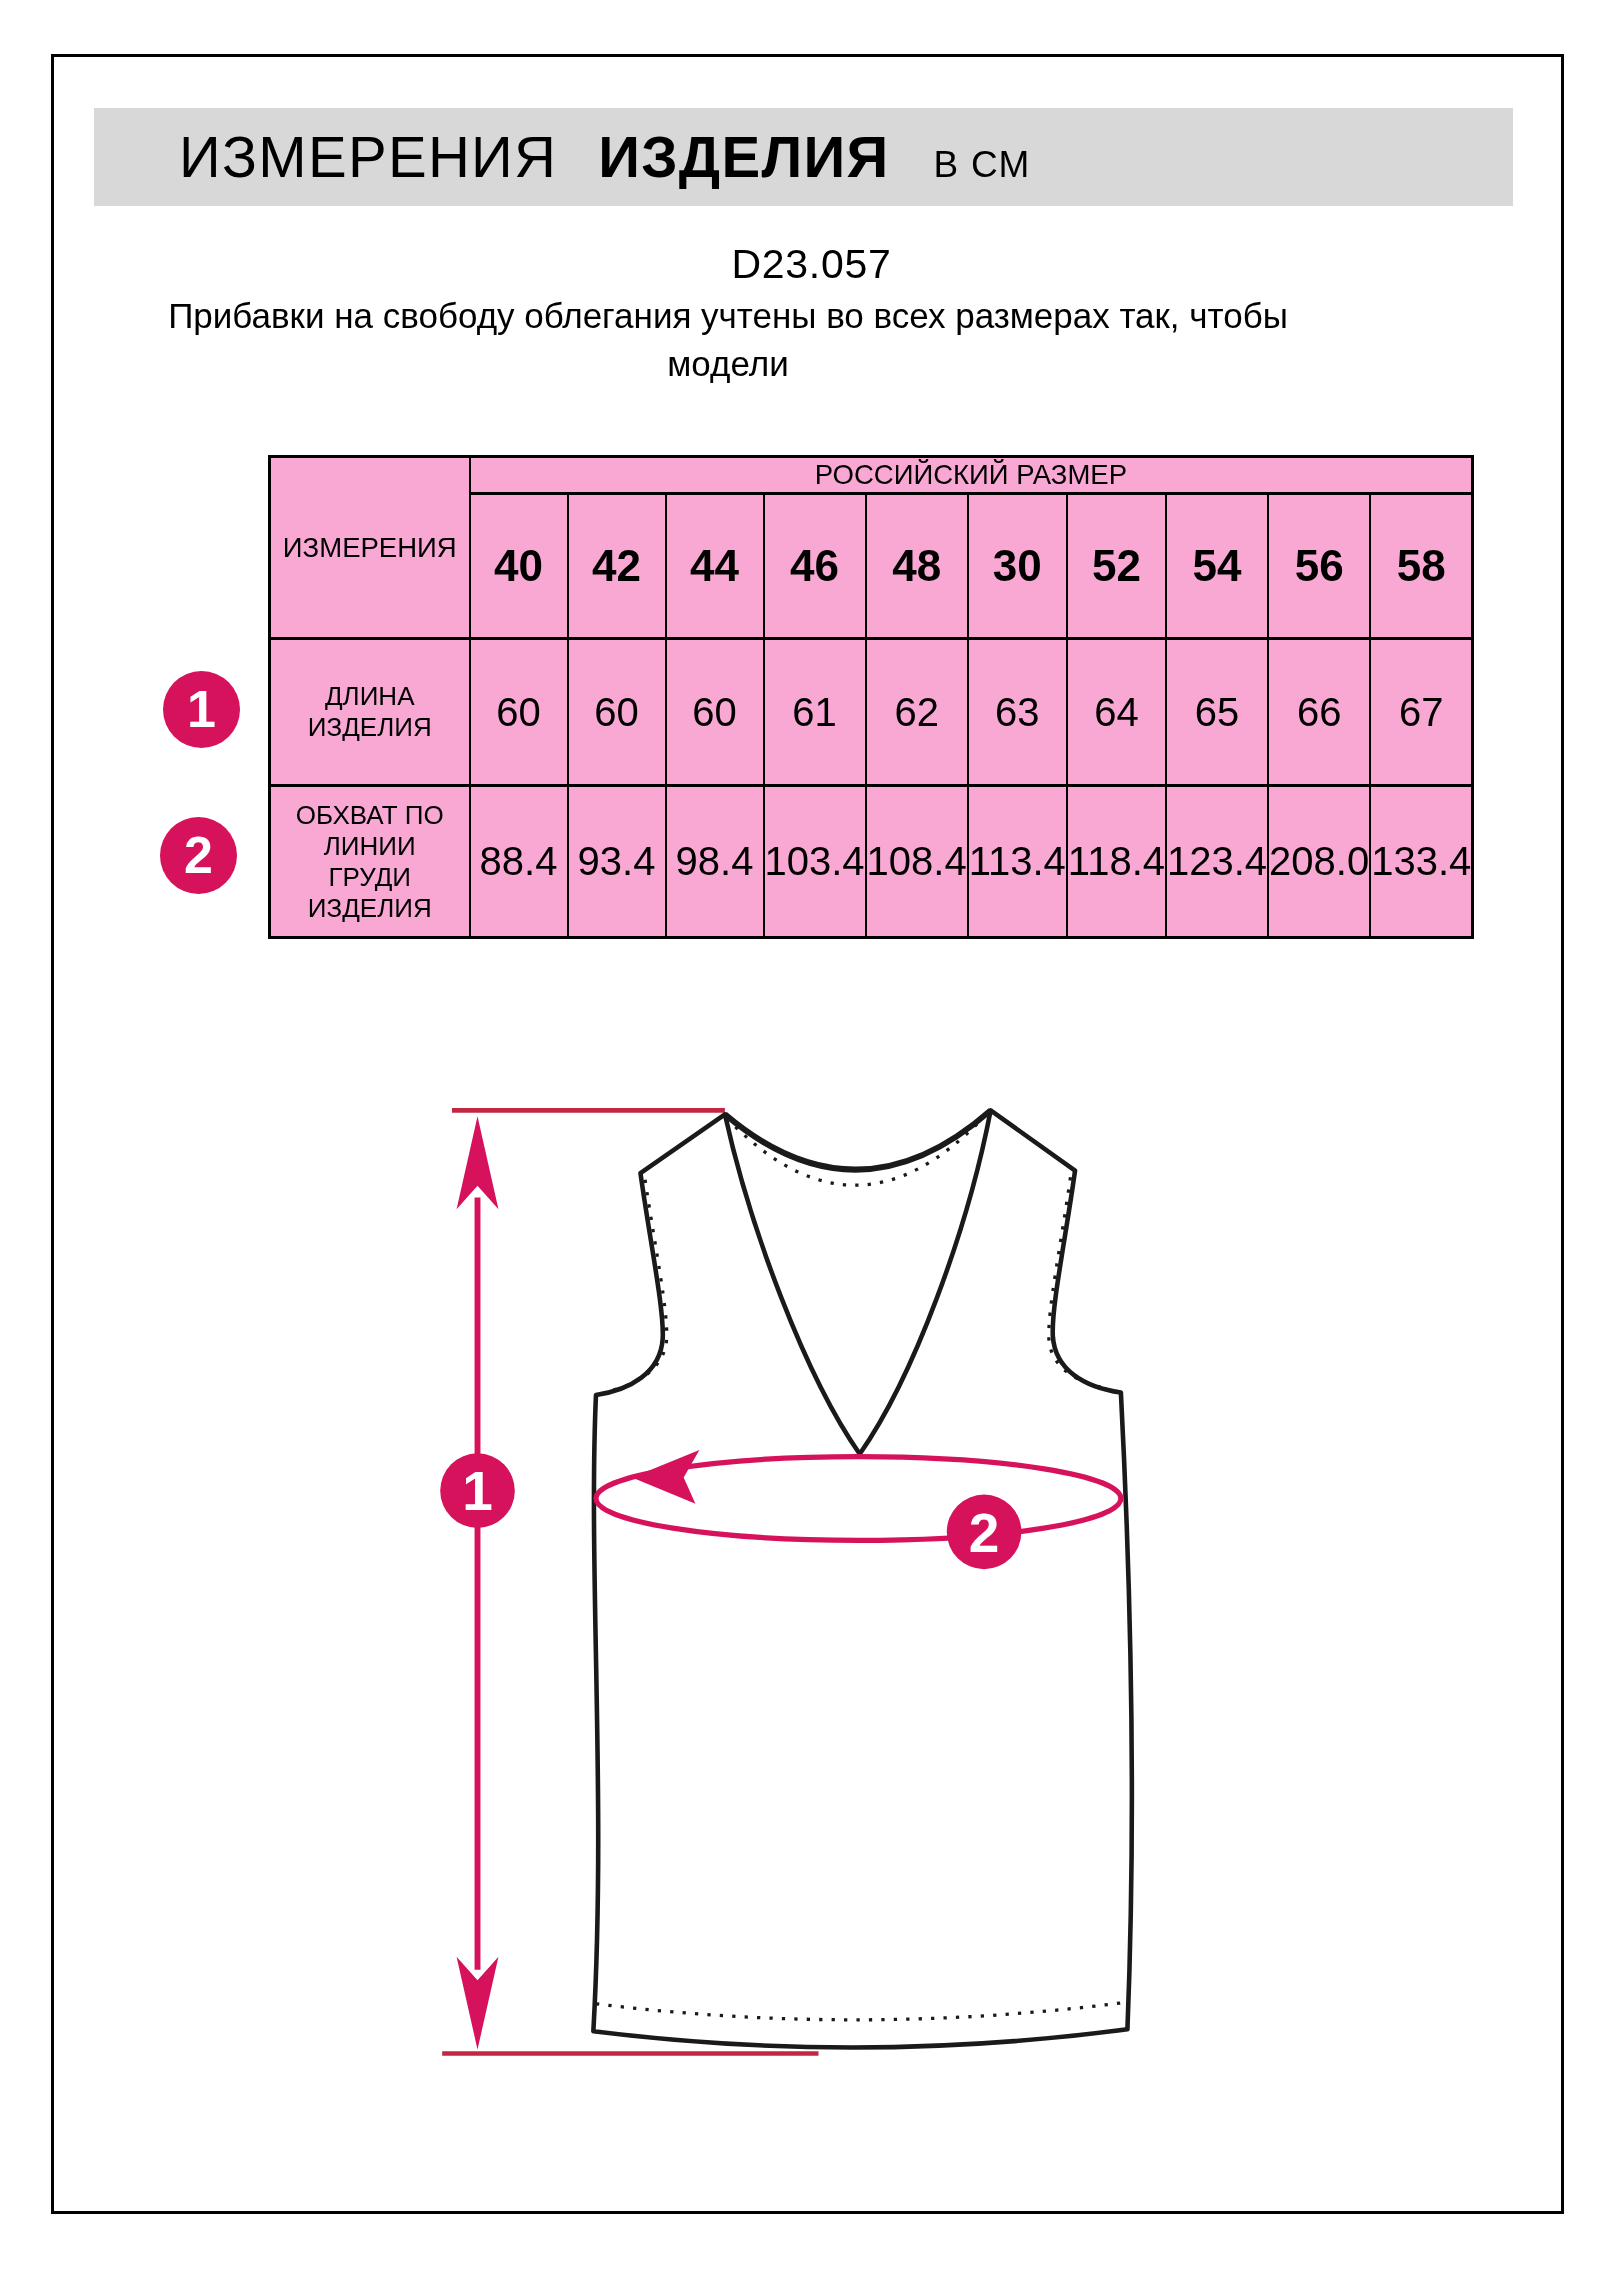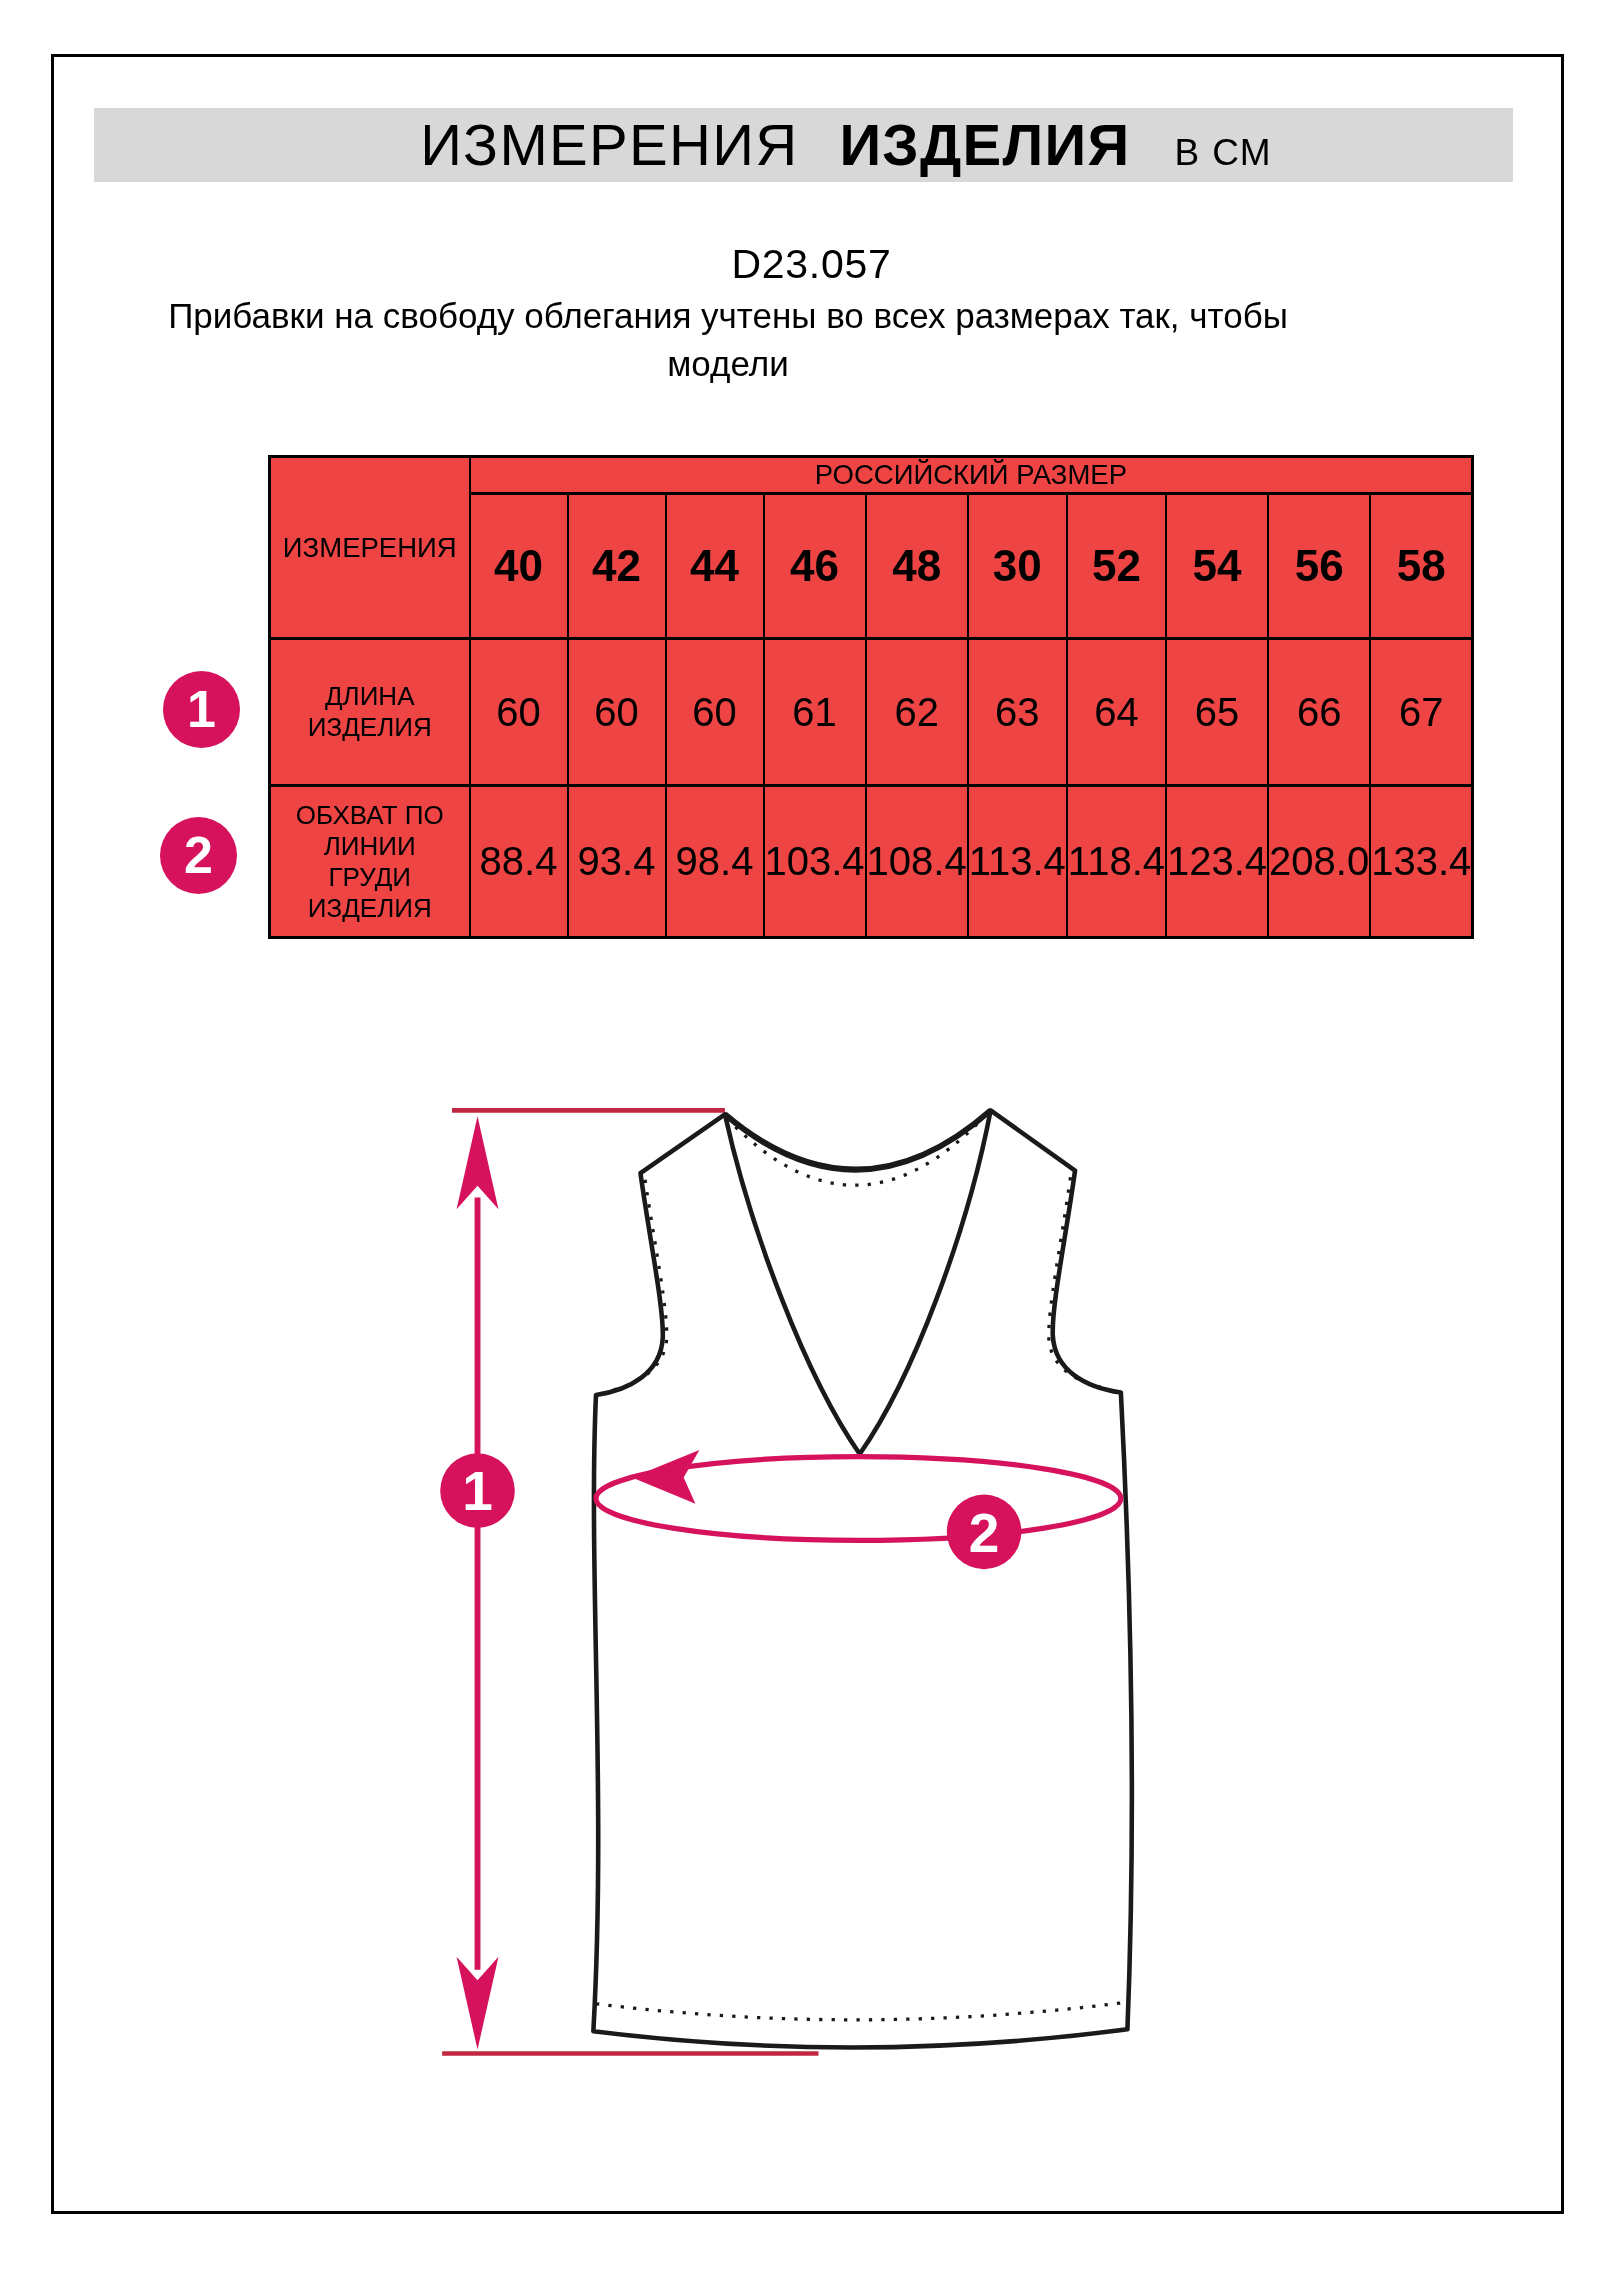--- a/index.html
+++ b/index.html
@@ -13,23 +13,23 @@
   }
   .frame{
     position:absolute;
     left:51px;top:54px;
     width:1507px;height:2154px;
     border:3.9px solid #000;
   }
   .title-bar{
     position:absolute;
     left:94px;top:108px;
-    width:1419px;height:74px;
+    width:1419px;height:98px;
     background:var(--bar-bg,#d8d8d8);
-    display:flex;align-items:center;justify-content:center;
+    display:flex;align-items:center;justify-content:flex-start;
     padding-left:85px;box-sizing:border-box;
   }
   .title-line{font-size:58px;line-height:1;white-space:nowrap;}
   .title-line .t1{font-weight:400;letter-spacing:1.3px;}
   .title-line .t2{font-weight:700;margin-left:41px;letter-spacing:1.3px;}
   .title-line .t3{font-weight:400;font-size:37px;margin-left:44px;letter-spacing:1.3px;}
   .product-code{
     position:absolute;left:0;top:241px;width:1623px;
     text-align:center;font-size:41px;font-weight:400;letter-spacing:0.7px;
   }
@@ -40,21 +40,21 @@
   
   table.size-table{
     position:absolute;left:268px;top:455px;
     border-collapse:collapse;table-layout:fixed;
     border:3.9px solid #000;
   }
   table.size-table td{
     border:2.6px solid #000;
     border-top-width:3.9px;border-bottom-width:3.9px;
     text-align:center;vertical-align:middle;padding:0;
-    background:#ef4444;
+    background:#f9a8d4;
   }
   td.c-meas{font-size:27.5px;}
   td.c-szhdr{font-size:27.5px;}
   tr.r-hdr{height:37px;}
   tr.r-sizes{height:145px;}
   tr.r-val1{height:147px;margin-top:12px;}
   tr.r-val2{height:152px;}
   td.c-size{font-size:44px;font-weight:700;}
   td.c-label{font-size:26px;line-height:31px;}
   td.c-val{font-size:40px;}

